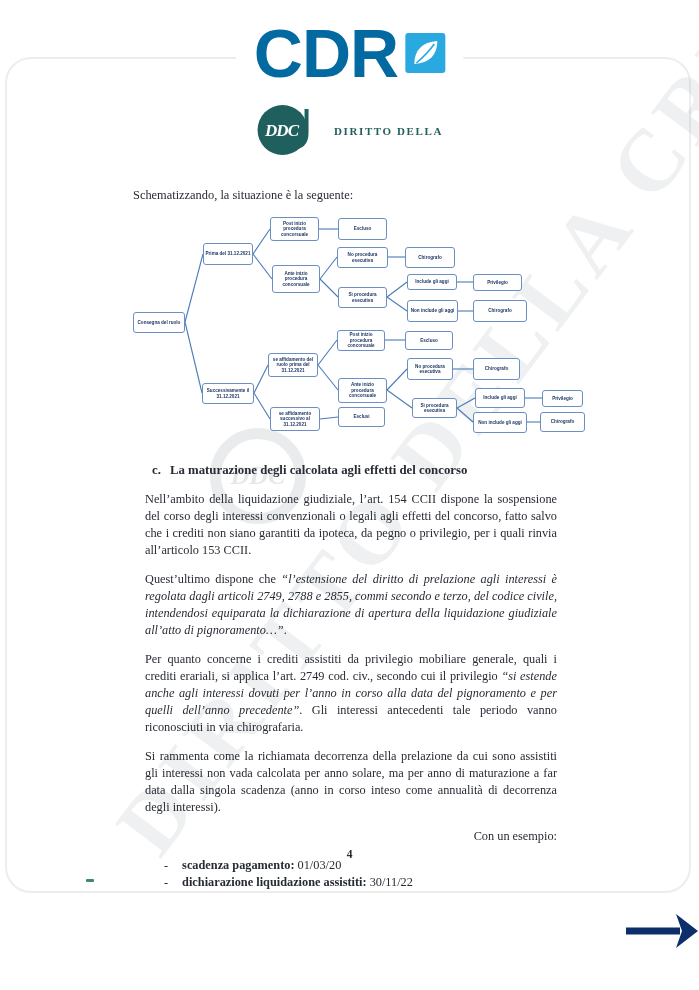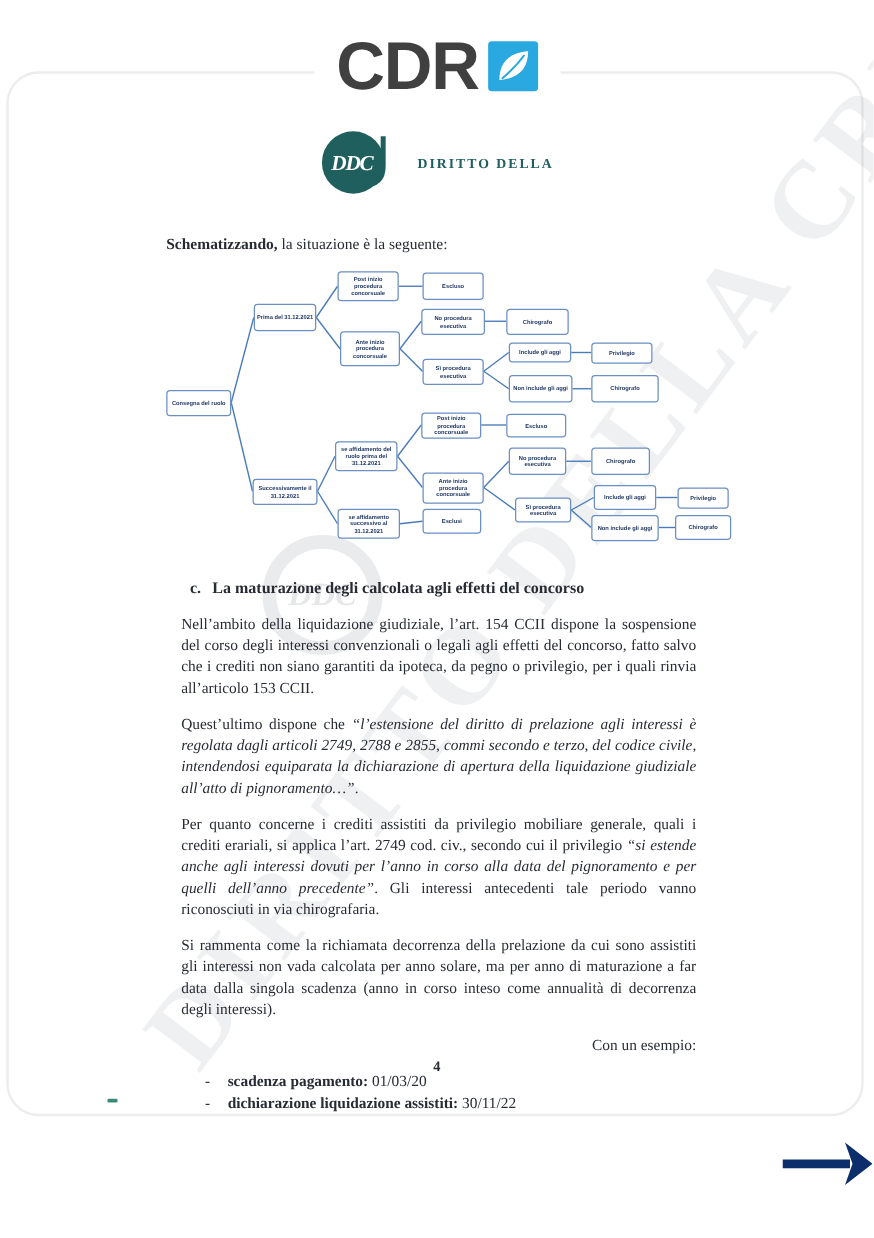--- a/index.html
+++ b/index.html
@@ -13,32 +13,32 @@
   .wm-text{position:absolute;left:96px;top:812px;transform:rotate(-53deg);transform-origin:0 0;
            font-family:"Liberation Serif",serif;font-weight:700;font-size:88px;letter-spacing:7px;
            color:rgba(138,146,156,0.14);white-space:nowrap;}
   .wm-circle{position:absolute;left:210px;top:428px;width:74px;height:74px;border-radius:50%;
              border:11px solid rgba(138,146,156,0.18);display:flex;align-items:center;justify-content:center;
              font-family:"Liberation Serif",serif;font-style:italic;font-weight:700;font-size:26px;
              color:rgba(138,146,156,0.22);}
   
   .cdr-logo{position:absolute;left:50%;top:20px;transform:translateX(-50%);height:66px;background:#fff;
             display:flex;align-items:center;gap:7px;padding:0 18px;z-index:5;}
-  .cdr-word{font-family:"Liberation Sans",sans-serif;font-weight:700;font-size:54px;letter-spacing:-1px;
-            color:#404040;line-height:1;}
+  .cdr-word{font-family:"Liberation Sans",sans-serif;font-weight:700;font-size:68px;letter-spacing:-1px;
+            color:#0369a1;line-height:1;}
   .cdr-leaf{width:40px;height:40px;background:#2aa9e0;border-radius:3px;display:flex;align-items:center;justify-content:center;}
   
   .ddc-logo{position:absolute;left:50%;top:103px;transform:translateX(-50%);display:flex;align-items:center;gap:12px;z-index:5;}
   .ddc-badge{position:relative;width:66px;height:56px;}
   .ddc-textcol{display:flex;align-items:flex-end;gap:15px;}
   .ddc-line1{font-family:"Liberation Serif",serif;font-weight:700;font-size:11px;letter-spacing:1.6px;color:#1f5f5d;}
   .ddc-line2{font-family:"Liberation Serif",serif;font-weight:700;font-size:31px;letter-spacing:3px;color:#1f5f5d;line-height:1.05;}
   
   .intro{position:absolute;left:133px;top:188px;width:440px;font-size:12.4px;color:#272b33;z-index:2;}
-  .intro b{font-weight:700;}
+  .intro b{font-weight:400;}
   
   .flowchart{position:absolute;left:100px;top:212px;width:500px;height:240px;z-index:2;}
   .fc-svg{position:absolute;left:0;top:0;}
   .fc-node{position:absolute;box-sizing:border-box;background:#fff;border:1px solid #6b8fc2;border-radius:3px;
            display:flex;align-items:center;justify-content:center;text-align:center;
            font-family:"Liberation Sans",sans-serif;font-weight:700;font-size:4.6px;line-height:1.2;
            color:#1f3864;padding:1px;}
   
   .article{position:absolute;left:133px;top:452px;width:436px;z-index:2;color:#272b33;
            font-size:12.3px;line-height:17px;text-align:justify;}

